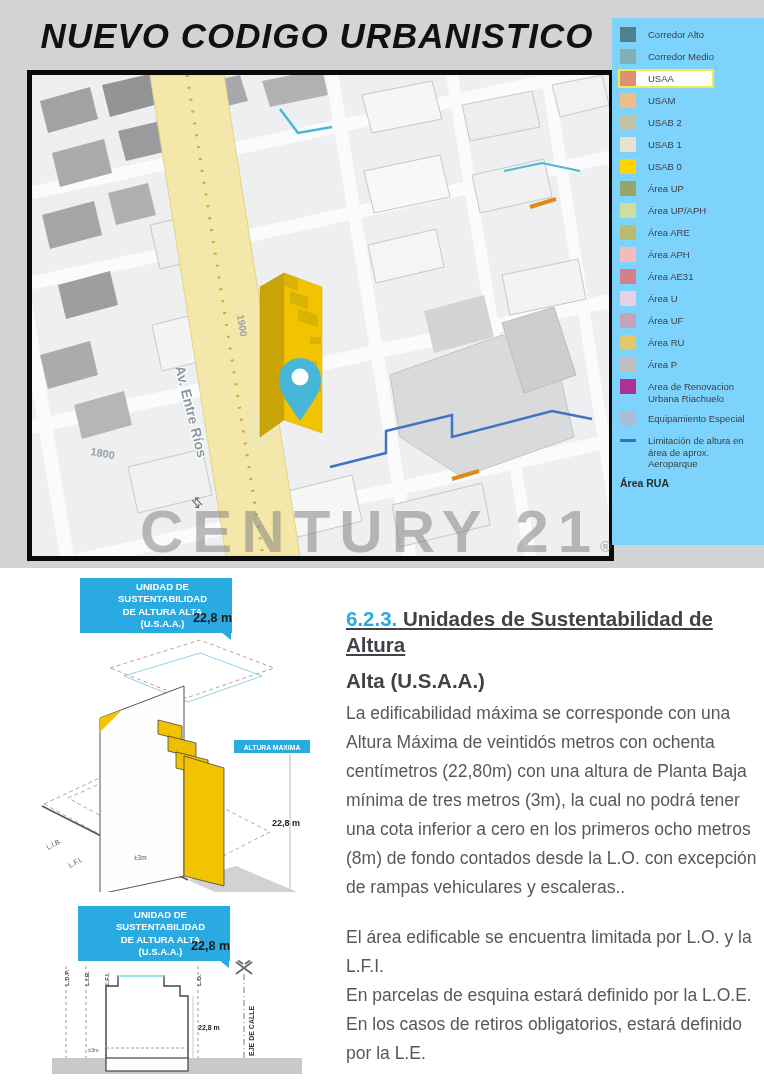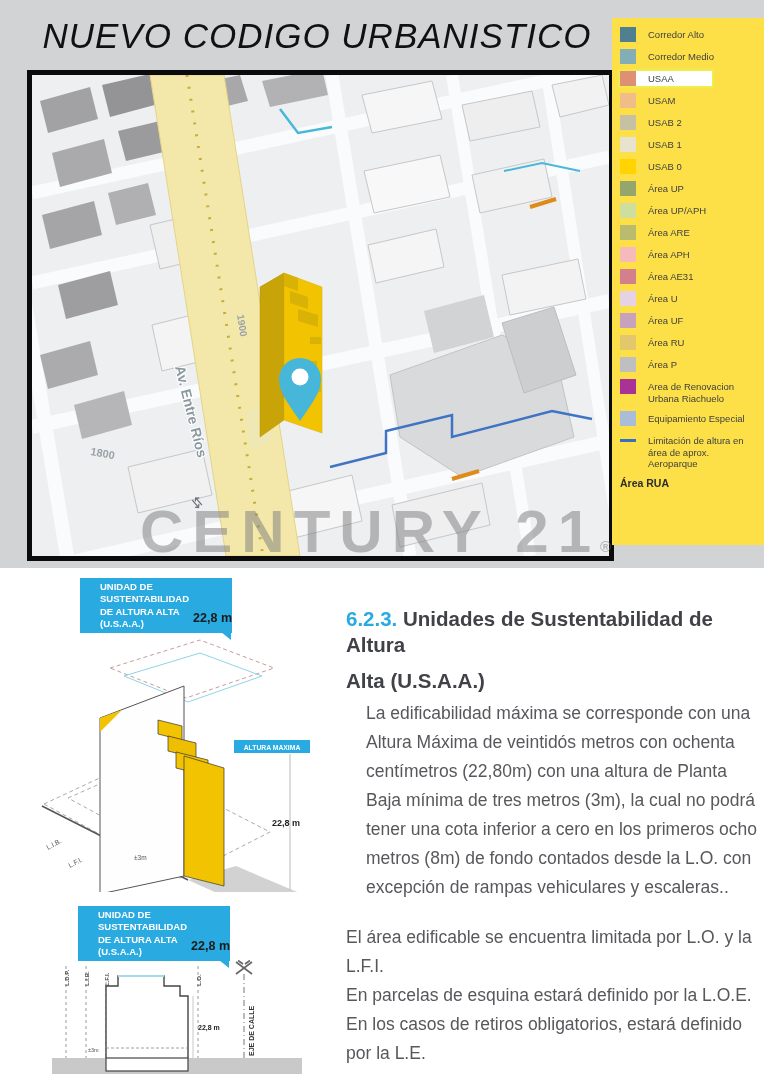--- a/index.html
+++ b/index.html
@@ -6,64 +6,64 @@
   body{
     width:764px;height:1080px;position:relative;overflow:hidden;
     background:#ffffff;font-family:"Liberation Sans",sans-serif;
     -webkit-font-smoothing:antialiased;
   }
   
   .top-band{position:absolute;left:0;top:0;width:764px;height:568px;background:#d2d3d5;}
   
   .title{
     position:absolute;left:0;top:16px;width:612px;text-align:center;
-    font-style:italic;font-size:35px;font-weight:400;color:#111;
+    font-style:italic;font-size:35px;font-weight:700;color:#111;
     letter-spacing:1px;padding-left:22px;box-sizing:border-box;
   }
   
   .map-frame{
     position:absolute;left:27px;top:70px;width:577px;height:481px;
     border:5px solid #0b0b0b;background:#edeff1;box-sizing:content-box;overflow:hidden;
   }
   .map-frame svg{display:block;}
   
   .watermark{
     position:absolute;left:140px;top:497px;z-index:6;
     font-size:60px;font-weight:700;letter-spacing:9px;
     color:rgba(122,122,124,0.5);white-space:nowrap;
   }
   .watermark .reg{font-size:15px;letter-spacing:0;vertical-align:baseline;}
   
   .legend{
     position:absolute;left:612px;top:18px;width:152px;height:527px;
-    background:#fde047;padding:9px 0 0 8px;box-sizing:border-box;z-index:3;
+    background:#7dd3fc;padding:9px 0 0 8px;box-sizing:border-box;z-index:3;
   }
   .lrow{display:flex;align-items:flex-start;margin-bottom:7px;}
   .sw{width:16px;height:15px;margin-right:12px;flex:none;}
   .sw.line{height:3px;margin-top:6px;}
   .lt{font-size:9.5px;line-height:11.5px;color:#3d3e40;width:102px;padding-top:2px;}
   .lrow.hl{box-shadow:0 0 0 2px #eded4e;width:92px;background:#fff;}
   .lsub{font-size:10.5px;font-weight:700;color:#2b2c2e;margin:3px 0 6px 0;}
   
   .bluehdr{
     position:absolute;width:152px;background:#29abe2;color:#fff;
-    font-size:9.5px;font-weight:700;text-align:left;line-height:1.3;
+    font-size:9.5px;font-weight:700;text-align:center;line-height:1.3;
     padding:3px 7px 3px 20px;box-sizing:border-box;
   }
   .bluehdr::after{
     content:"";position:absolute;right:1px;bottom:-7px;
     border-top:8px solid #29abe2;border-left:10px solid transparent;
   }
   .mlabel{
     position:absolute;font-size:12.5px;font-weight:700;color:#1a1a1a;
     width:90px;text-align:right;
   }
   
   .article{position:absolute;left:346px;top:606px;width:412px;}
-  .article .h1{font-size:20.5px;font-weight:700;color:#414247;line-height:1.25;}
+  .article .h1{font-size:20.5px;font-weight:700;color:#414247;line-height:1.25;text-decoration:underline;}
   .article .h1 .num{color:#29abe2;}
   .article .h2{font-size:20.5px;font-weight:700;color:#414247;margin-top:12px;}
   .article p{margin:0;font-size:17.5px;line-height:29px;color:#57585c;}
   .article p.sp{margin-top:21px;}
   .d-svg{position:absolute;}
   text{font-family:"Liberation Sans",sans-serif;}
 </style>
 </head>
 <body>
 
@@ -325,16 +325,16 @@
   </g>
   <text x="202" y="100" font-size="7" font-weight="700" fill="#333" transform="rotate(-90 202 100)">EJE DE CALLE</text>
 </svg>
 
 <div class="article">
   <div class="h1">
     <span class="num">6.2.3.</span>
     <span>Unidades de Sustentabilidad de Altura</span>
   </div>
   <div class="h2">Alta (U.S.A.A.)</div>
-  <p style="margin-top:6px;margin-left:20px;">La edificabilidad máxima se corresponde con una Altura Máxima de veintidós metros con ochenta centímetros (22,80m) con una altura de Planta Baja mínima de tres metros (3m), la cual no podrá tener una cota inferior a cero en los primeros ocho metros (8m) de fondo contados desde la L.O. con excepción de rampas vehiculares y escaleras..</p>
+  <p style="margin-top:6px;">La edificabilidad máxima se corresponde con una Altura Máxima de veintidós metros con ochenta centímetros (22,80m) con una altura de Planta Baja mínima de tres metros (3m), la cual no podrá tener una cota inferior a cero en los primeros ocho metros (8m) de fondo contados desde la L.O. con excepción de rampas vehiculares y escaleras..</p>
   <p class="sp">El área edificable se encuentra limitada por L.O. y la L.F.I.</p>
   <p>En parcelas de esquina estará definido por la L.O.E. En los casos de retiros obligatorios, estará definido por la L.E.</p>
 </div>
 
 </body></html>

